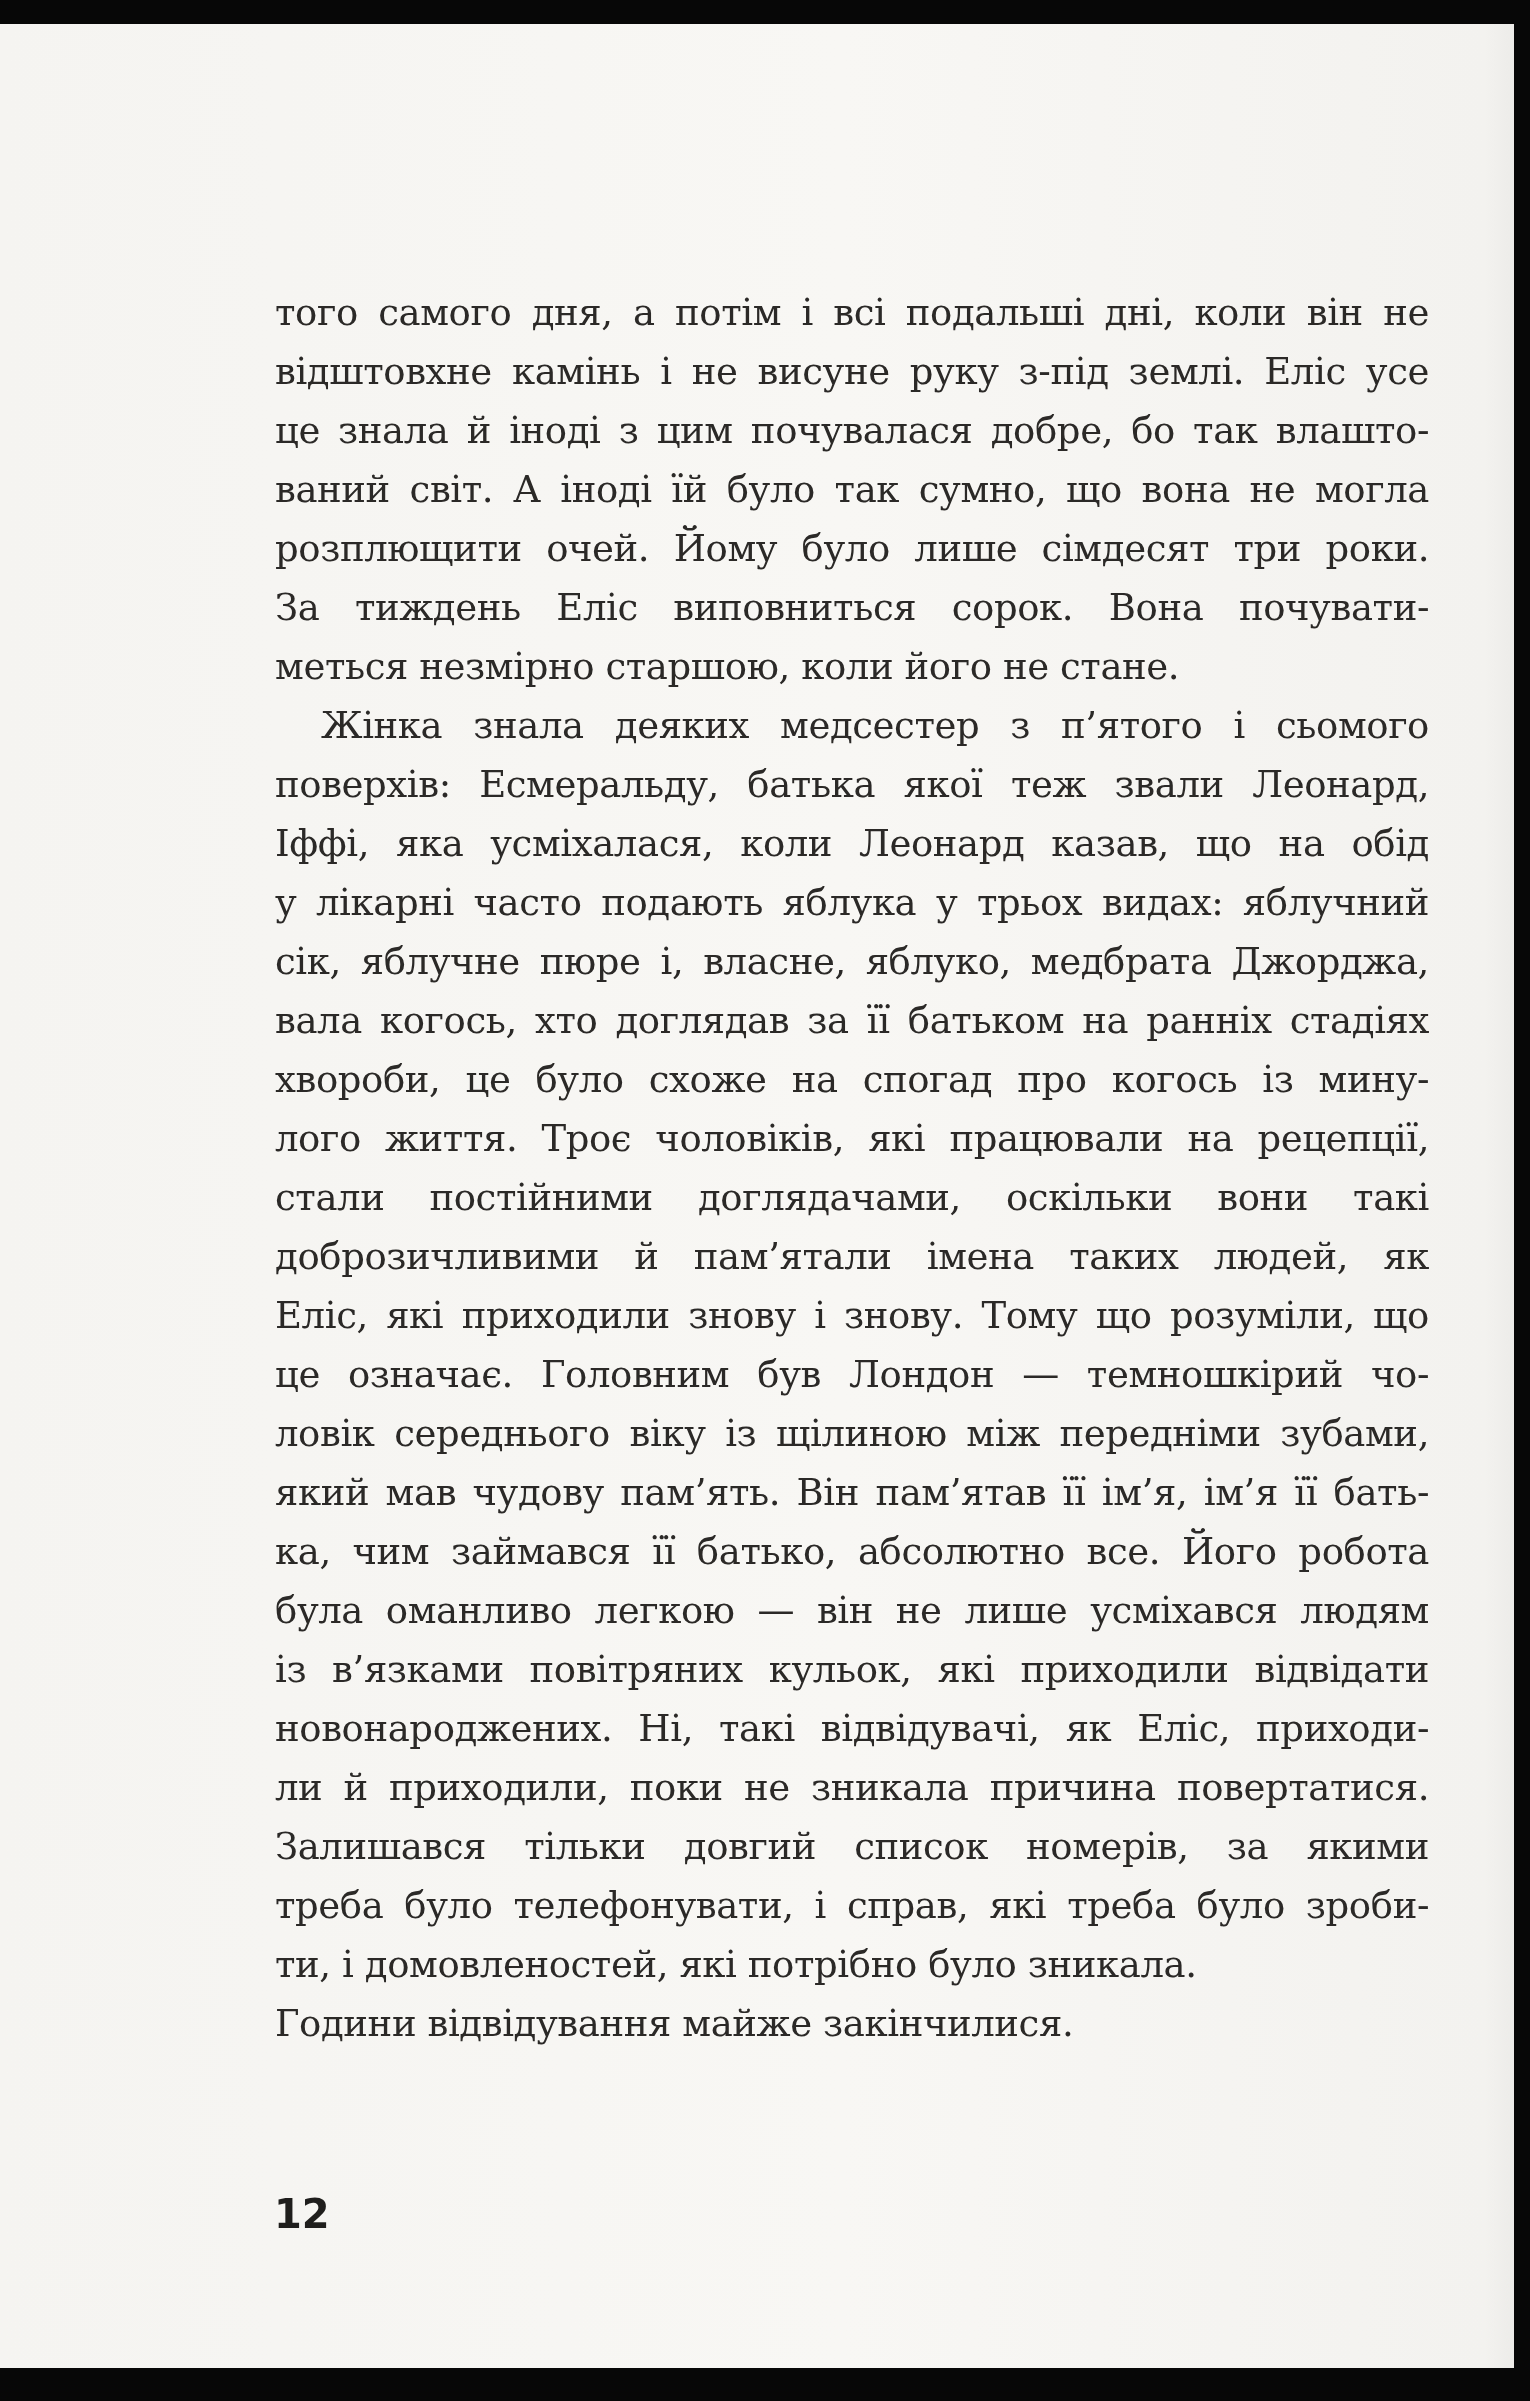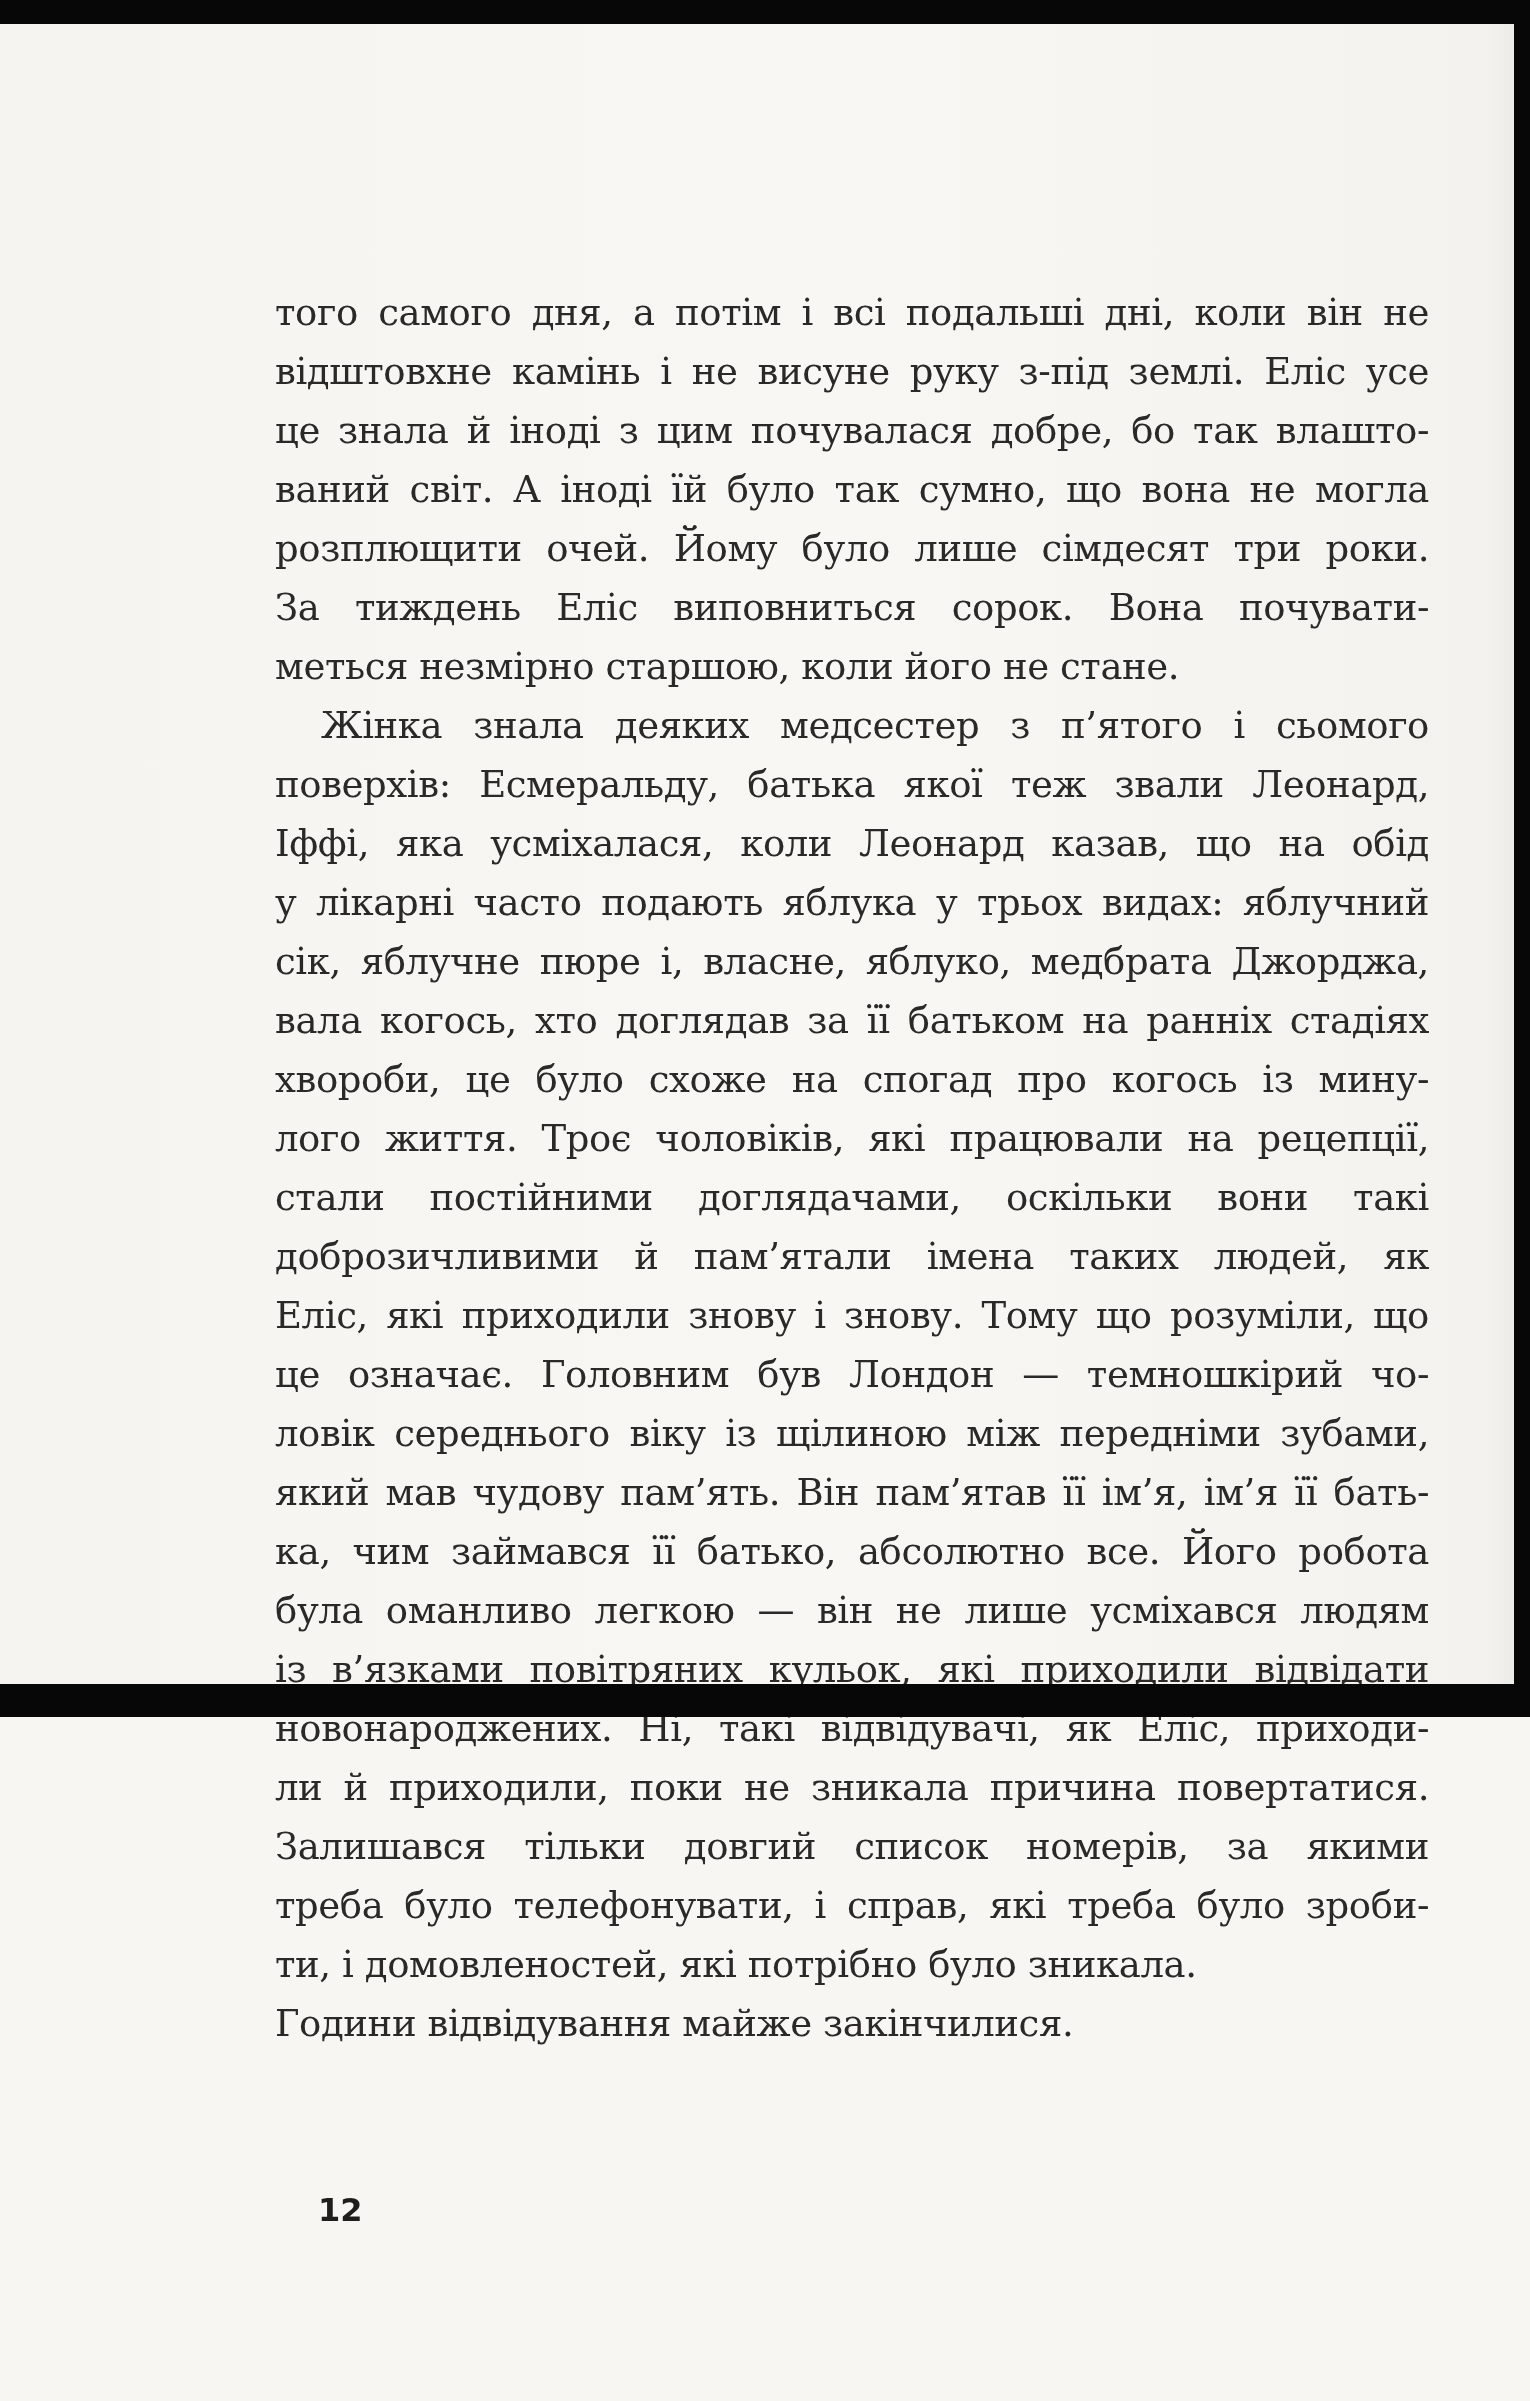--- a/index.html
+++ b/index.html
@@ -9,21 +9,21 @@
   body {
     width: 1531px;
     height: 2401px;
     background: #f7f6f3;
     overflow: hidden;
     font-family: "DejaVu Serif", "Liberation Serif", serif;
   }
   .scan {
     position: relative;
     width: 1531px;
-    height: 1717px;
+    height: 2401px;
     background: linear-gradient(90deg, #f5f4f1 0%, #f8f7f4 55%, #f3f2ef 97%, #e9e8e5 100%);
   }
   .edge {
     position: absolute;
     background: #070707;
     z-index: 5;
   }
   .edge-top    { top: 0; left: 0; width: 100%; height: 24px; }
   .edge-bottom { bottom: 0; left: 0; width: 100%; height: 33px; }
   .edge-right  { top: 0; right: 0; width: 17.5px; height: 100%; }
@@ -49,23 +49,22 @@
   }
   .line.first {
     text-indent: 46px;
   }
   .page-number {
     position: absolute;
     left: 274px;
     top: 2191px;
     font-family: "DejaVu Sans", "Liberation Sans", sans-serif;
     font-weight: bold;
-    font-size: 32px;
+    font-size: 40px;
     color: #1f1e1c;
-    margin-left: 44px;
   }
 </style>
 </head>
 <body>
 
 <div class="scan">
   <div class="edge edge-top"></div>
   <div class="edge edge-bottom"></div>
   <div class="edge edge-right"></div>
 

